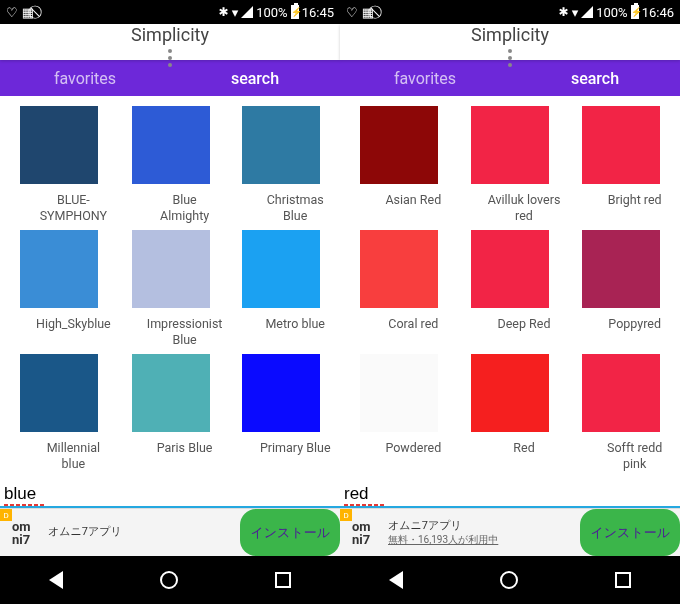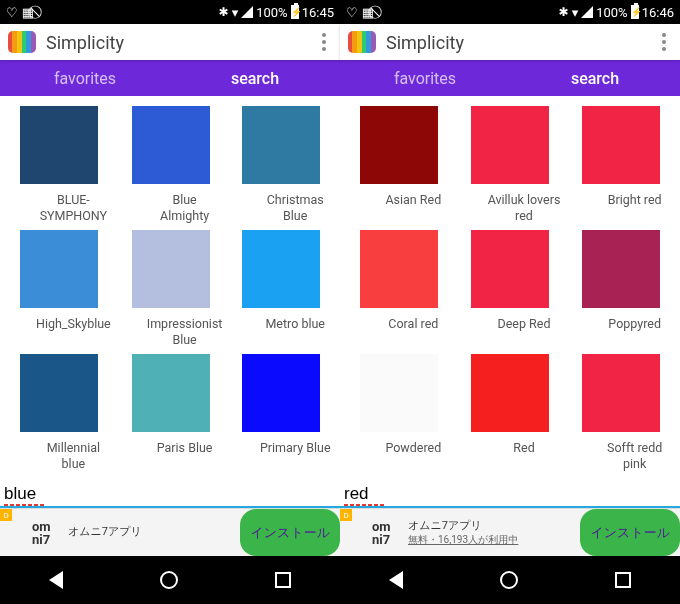--- a/index.html
+++ b/index.html
@@ -7,40 +7,40 @@
 .screen { width: 340px; height: 604px; display: flex; flex-direction: column; position: relative; }
 .statusbar { height: 24px; background: #000; color: #fff; display: flex; align-items: center; justify-content: space-between; padding: 0 6px; font-size: 13px; }
 .sb-left, .sb-right { display: flex; align-items: center; gap: 4px; }
 .sb-right { gap: 3px; }
 .icon-heart { font-size: 13px; }
 .icon-bt { font-size: 12px; }
 .icon-sig { display: inline-block; width: 0; height: 0; border-left: 12px solid transparent; border-bottom: 12px solid #fff; }
 .icon-batt { display: inline-block; width: 8px; height: 14px; border: 1px solid #fff; position: relative; background: #fff; }
 .icon-batt::before { content: ''; position: absolute; top: -3px; left: 2px; width: 4px; height: 2px; background: #fff; }
 .icon-bolt { position: absolute; top: 1px; left: 0; font-size: 9px; color: #000; }
-.appbar { height: 36px; background: #fff; display: flex; align-items: center; padding: 0 8px; box-shadow: 0 1px 3px rgba(0,0,0,.2); position: relative; z-index: 2; }
+.appbar { height: 36px; background: #fff; display: flex; align-items: center; padding: 0 8px; box-shadow: 0 1px 3px rgba(0,0,0,.2); position: relative; z-index: 2; flex-direction: column; }
 .logo { width: 28px; height: 22px; border-radius: 5px; background: linear-gradient(90deg,#e84c3d 0 16%,#f39c11 16% 33%,#f1c40f 33% 50%,#2ecc70 50% 66%,#3498db 66% 83%,#9b59b6 83% 100%); margin-right: 10px; }
 .app-title { flex: 1; font-size: 18px; color: #444; }
 .overflow { width: 16px; display: flex; flex-direction: column; align-items: center; gap: 3px; padding: 4px; }
 .overflow span { width: 4px; height: 4px; border-radius: 50%; background: #888; }
 .tabs { height: 36px; background: #6d28d9; display: flex; align-items: center; color: #fff; font-size: 16px; }
 .tab { width: 50%; text-align: center; padding: 8px 0; }
 .tab.inactive { opacity: .7; }
 .tab.active { font-weight: 500; }
 .grid { flex: 1; display: grid; grid-template-columns: repeat(3, 1fr); grid-template-rows: repeat(3, auto); padding: 10px 4px; gap: 6px 0; overflow: hidden; background: #fff; }
 .cell { display: flex; flex-direction: column; align-items: center; }
 .swatch { width: 78px; height: 78px; }
 .label { font-size: 12.5px; color: #555; text-align: center; margin-top: 8px; min-height: 32px; line-height: 1.25; padding: 0 4px; margin-left: 28px; }
 .searchbox { height: 26px; border-bottom: 2px solid #25a8e0; display: flex; align-items: flex-end; padding: 0 4px 2px; background: #fff; }
 .search-input { border: none; outline: none; font-size: 17px; width: 100%; color: #000; background: transparent; }
 .squiggle { position: relative; }
 .squiggle::after { content: ''; position: absolute; left: 0; bottom: -2px; width: 40px; height: 2px; background: repeating-linear-gradient(90deg,#e53935 0 4px,transparent 4px 6px); }
 .adbar { height: 48px; background: #f4f4f4; display: flex; align-items: center; border-top: 1px solid #ddd; position: relative; }
 .ad-tag { position: absolute; top: 0; left: 0; width: 12px; height: 12px; background: #ffb400; color: #fff; font-size: 8px; display: flex; align-items: center; justify-content: center; }
-.ad-logo { width: 44px; font-size: 13px; font-weight: bold; line-height: 1; color: #333; padding-left: 12px; margin-left: 20px; }
+.ad-logo { width: 44px; font-size: 13px; font-weight: bold; line-height: 1; color: #333; padding-left: 12px; }
 .ad-text { flex: 1; font-size: 11px; color: #333; line-height: 1.3; padding-left: 4px; overflow: hidden; }
 .ad-text .t1 { font-size: 11px; }
 .ad-text .t2 { font-size: 10px; color: #666; text-decoration: underline; }
 .ad-btn { background: #3bb54a; color: #4c1d95; font-size: 13px; padding: 14px 10px; height: 100%; display: flex; align-items: center; border-radius: 16px; }
 .navbar { height: 48px; background: #000; display: flex; align-items: center; justify-content: space-around; }
 .nav-back { width: 0; height: 0; border-top: 9px solid transparent; border-bottom: 9px solid transparent; border-right: 14px solid #fff; }
 .nav-home { width: 18px; height: 18px; border: 2px solid #fff; border-radius: 50%; }
 .nav-recent { width: 16px; height: 16px; border: 2px solid #fff; }
 </style>
 </head>

